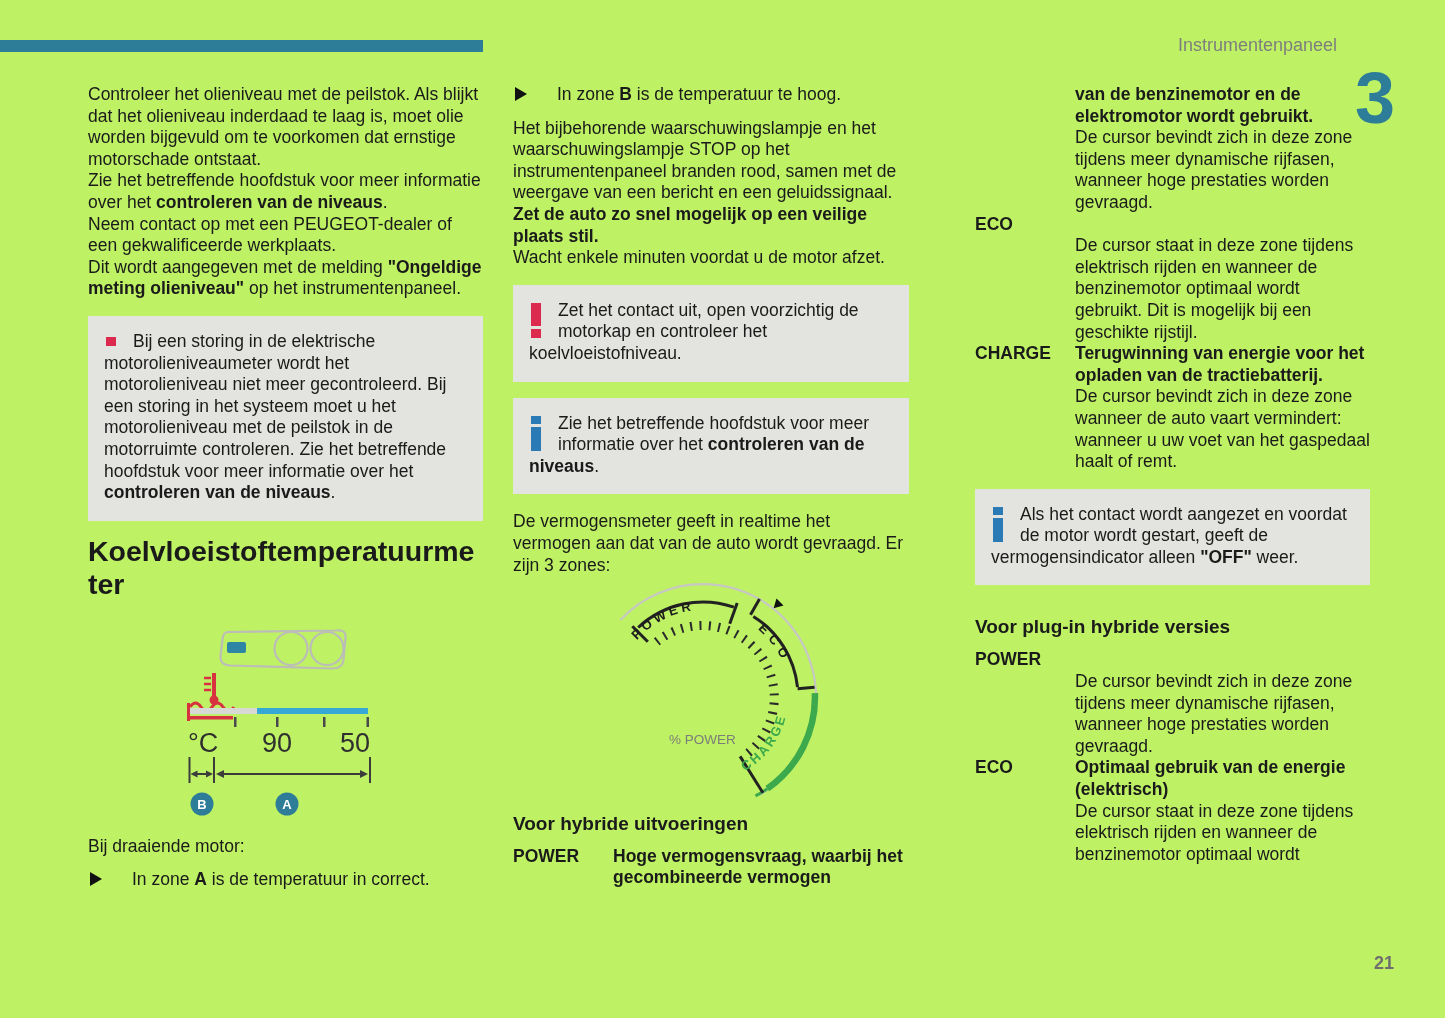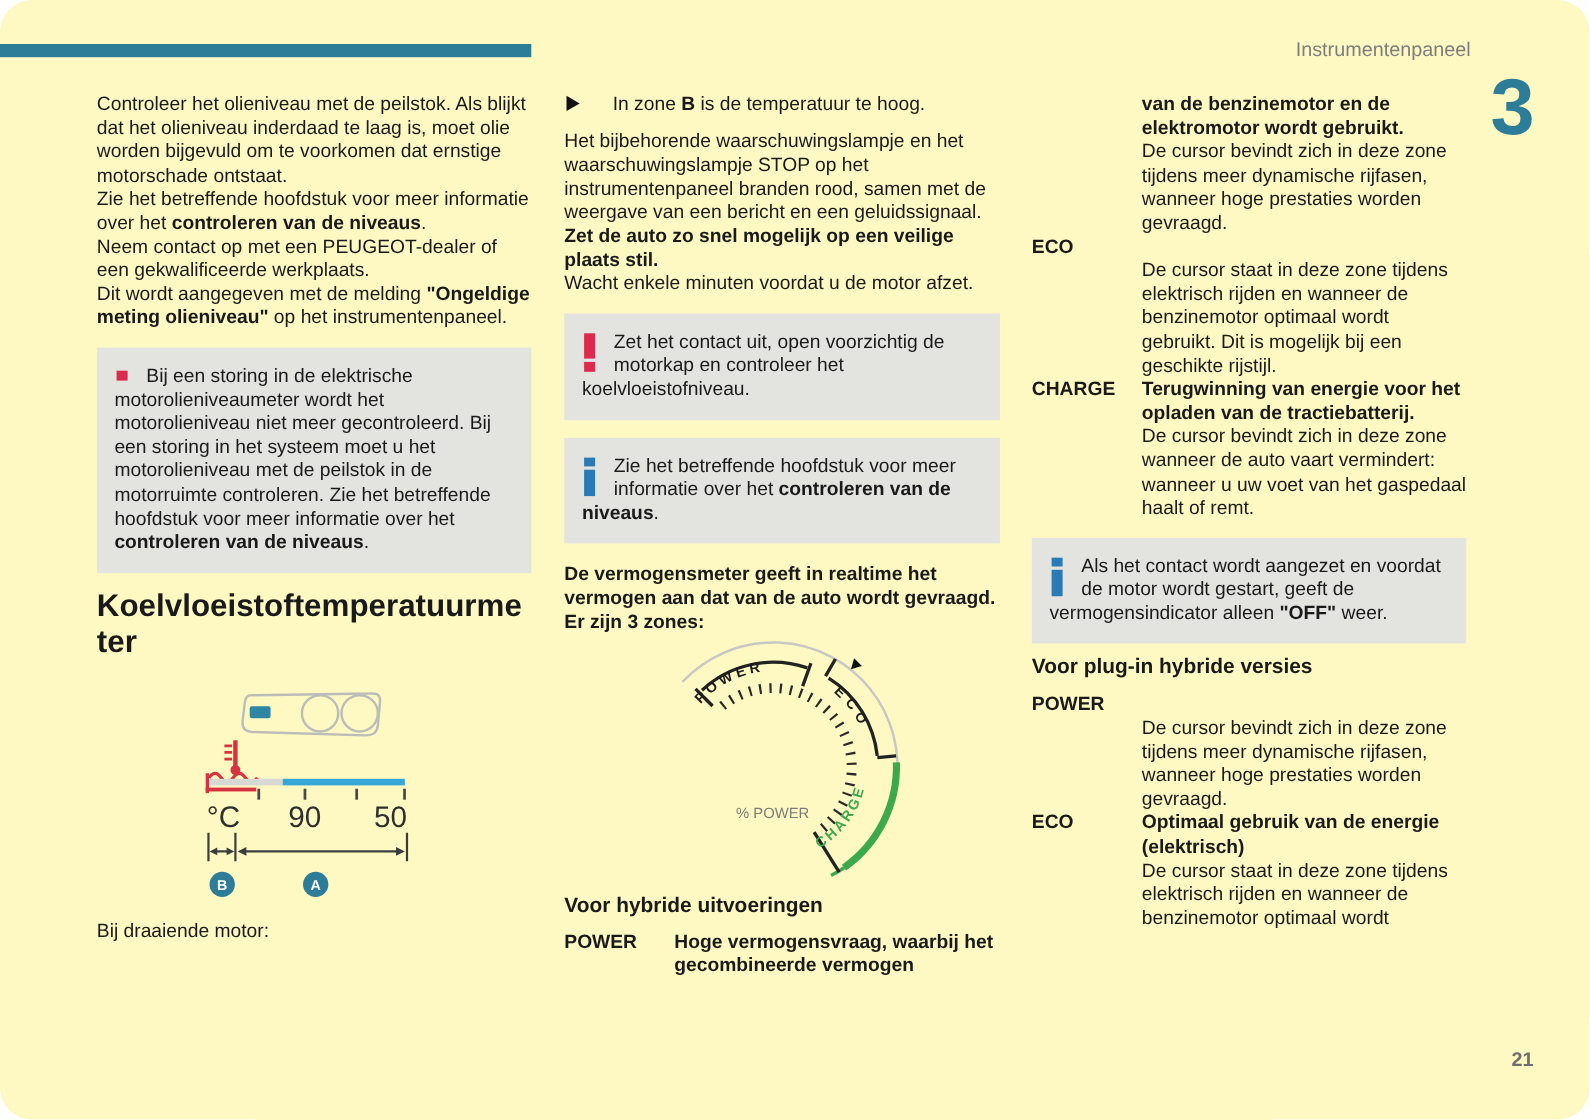--- a/index.html
+++ b/index.html
@@ -1,44 +1,44 @@
 <!DOCTYPE html>
 <html><head>
 <meta charset="utf-8">
 <style>
   html,body{margin:0;padding:0;background:#ffffff;}
-  .page{position:relative;width:1445px;height:1018px;background:#fef9c3;overflow:hidden;
-        font-family:"Liberation Sans",sans-serif;color:#1a1a1a;border-radius:29px;}
+  .page{position:relative;width:1445px;height:1018px;background:#bef264;overflow:hidden;
+        font-family:"Liberation Sans",sans-serif;color:#1a1a1a;}
   .topbar{position:absolute;left:0;top:40px;width:483px;height:12px;background:#2d7d98;}
   .runhead{position:absolute;top:35px;right:108px;font-size:18px;color:#7e7e7e;}
   .chapter{position:absolute;left:1355px;top:62px;font-size:72px;font-weight:bold;color:#2d7d98;line-height:1;}
   .pageno{position:absolute;left:1374px;top:953px;font-size:18px;font-weight:bold;color:#6e6e6e;}
   .col{position:absolute;top:84px;font-size:17.5px;line-height:21.6px;}
   #col-left{left:88px;width:395px;}
   #col-mid{left:513px;width:396px;}
-  #col-right{left:938px;width:395px;}
+  #col-right{left:975px;width:395px;}
   p{margin:0;}
   .b{font-weight:bold;}
   h3.sub{font-size:19px;line-height:23px;margin:8px 0 4px 0;}
   h2.big{font-size:28.5px;line-height:33px;margin:14px 0 0 0;}
   h2.brk{word-break:break-all;}
   .graybox{background:#e3e3df;padding:15px 16px 17px 16px;margin-top:16px;}
   .graybox::after{content:"";display:block;clear:both;}
   .excl{float:left;width:10px;margin:3px 17px 4px 2px;}
   .excl .bar{width:10px;height:23px;background:#dc2a4e;}
   .excl .dot{width:10px;height:9px;background:#dc2a4e;margin-top:3px;}
   .info-i{float:left;width:10px;margin:3px 17px 4px 2px;}
   .info-i .dot{width:10px;height:8px;background:#2a7ab5;}
   .info-i .bar{width:10px;height:24px;background:#2a7ab5;margin-top:3px;}
   .bullet{display:flex;margin-top:12px;gap:16px;}
   .bullet .tri{flex:0 0 auto;width:0;height:0;border-left:12px solid #111;
                border-top:7px solid transparent;border-bottom:7px solid transparent;margin:3px 14px 0 2px;}
   .defrow{display:grid;grid-template-columns:100px 1fr;}
   .term{font-weight:bold;}
-  .mt12{margin-top:12px;} .mt16{margin-top:16px;} .mt17{margin-top:17px;font-weight:bold;} .mt11{margin-top:11px;}
+  .mt12{margin-top:12px;} .mt16{margin-top:16px;} .mt17{margin-top:17px;} .mt11{margin-top:11px;}
   .mt4{margin-top:4px;} .mt2{margin-top:2px;}
   figure{margin:0;}
   svg text{font-family:"Liberation Sans",sans-serif;}
 </style>
 </head>
 <body>
 
 <div class="page">
 
   <div class="topbar"></div>
@@ -106,20 +106,24 @@
           <text x="22" y="198" text-anchor="middle" font-size="13" font-weight="bold" fill="#ffffff">B</text>
         </g>
         <g>
           <circle cx="107" cy="193" r="11.5" fill="#2d7d98"></circle>
           <text x="107" y="198" text-anchor="middle" font-size="13" font-weight="bold" fill="#ffffff">A</text>
         </g>
       </svg>
     </figure>
 
     <p class="mt4"><span>Bij draaiende motor:</span></p>
+    <div class="bullet mt11">
+      <span class="tri"></span>
+      <p><span>In zone </span><span class="b">A</span><span> is de temperatuur in correct.</span></p>
+    </div>
   </div>
 
   <div class="col" id="col-mid">
     <div class="bullet" style="margin-top:0;">
       <span class="tri"></span>
       <p><span>In zone </span><span class="b">B</span><span> is de temperatuur te hoog.</span></p>
     </div>
     <p class="mt12"><span>Het bijbehorende waarschuwingslampje en het waarschuwingslampje STOP op het instrumentenpaneel branden rood, samen met de weergave van een bericht en een geluidssignaal.</span><br><span class="b">Zet de auto zo snel mogelijk op een veilige plaats stil.</span><br><span>Wacht enkele minuten voordat u de motor afzet.</span></p>
 
     <div class="graybox">
@@ -190,21 +194,21 @@
     </div>
 
     <div class="graybox" style="">
       <span class="info-i">
           <span class="dot" style="display:block"></span>
           <span class="bar" style="display:block"></span>
         </span>
       <p><span>Als het contact wordt aangezet en voordat de motor wordt gestart, geeft de vermogensindicator alleen </span><span class="b">"OFF"</span><span> weer.</span></p>
     </div>
 
-    <h3 class="sub" style="margin-top:10px;">Voor plug-in hybride versies</h3>
+    <h3 class="sub" style="margin-top:30px;">Voor plug-in hybride versies</h3>
     <div class="defrow mt11">
       <span class="term">POWER</span>
       <span class="def"><br><span>De cursor bevindt zich in deze zone tijdens meer dynamische rijfasen, wanneer hoge prestaties worden gevraagd.</span></span>
     </div>
     <div class="defrow">
       <span class="term">ECO</span>
       <span class="def"><span class="b">Optimaal gebruik van de energie (elektrisch)</span><br><span>De cursor staat in deze zone tijdens elektrisch rijden en wanneer de benzinemotor optimaal wordt</span></span>
     </div>
   </div>
 

